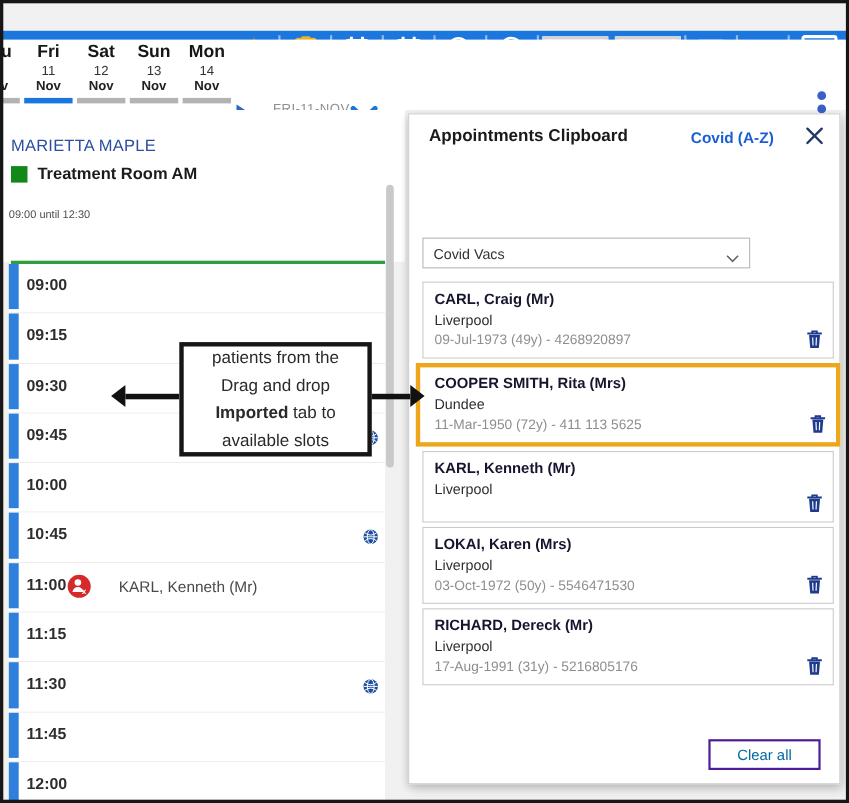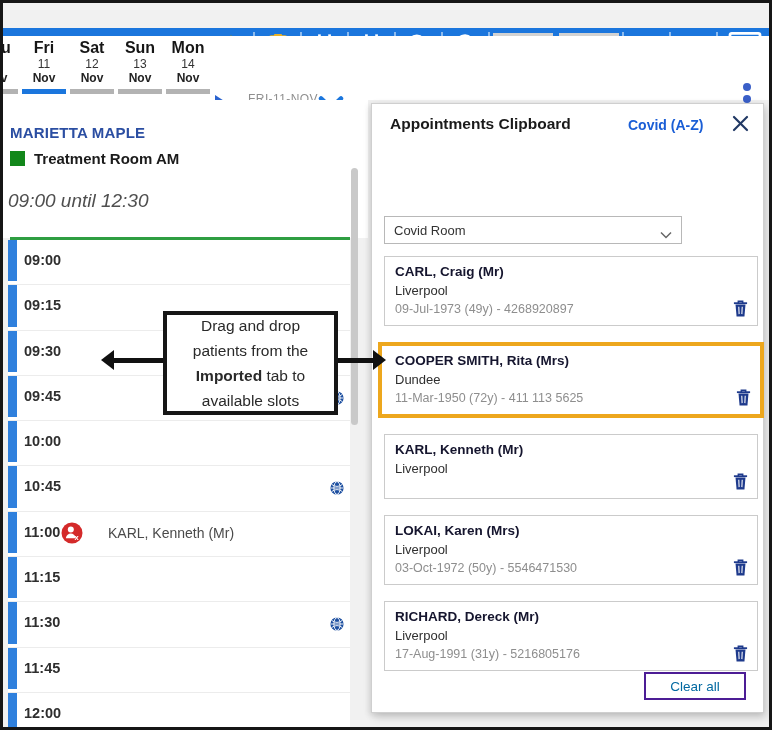--- a/index.html
+++ b/index.html
@@ -46,25 +46,25 @@
   }
   .sel-date{position:absolute;left:240px;top:56px;width:86px;text-align:center;}
   .sel-date-l1{font-size:12px;color:#8f8f8f;letter-spacing:.4px;line-height:15px;}
   .sel-date-l2{font-size:15px;color:#9b9b9b;line-height:19px;}
   .date-chevron{position:absolute;left:318px;top:60px;cursor:pointer;}
   .kebab{position:absolute;left:742px;top:47px;width:10px;cursor:pointer;}
   .kebab i{display:block;width:8px;height:8px;border-radius:50%;background:#3a5fc8;margin:0 auto 4px;}
 
   
   .sched-head{position:absolute;left:0;top:100px;width:368px;height:138px;background:#fff;}
-  .clinician{position:absolute;left:10px;top:24px;font-size:15px;font-weight:bold;color:var(--nameblue);letter-spacing:.2px;}
+  .clinician{position:absolute;left:10px;top:24px;font-size:15px;font-weight:normal;color:var(--nameblue);letter-spacing:.2px;}
   .sess-row{position:absolute;left:10px;top:50px;display:flex;align-items:center;}
   .sess-sq{width:15px;height:15px;background:var(--green);margin-right:9px;}
   .sess-name{font-size:15px;font-weight:bold;color:#1b1b1b;}
-  .sess-hours{position:absolute;left:8px;top:90px;font-style:italic;font-size:19px;color:#4f4f4f;text-align:center;}
+  .sess-hours{position:absolute;left:8px;top:90px;font-size:10px;color:#4f4f4f;text-align:center;}
   .green-line{position:absolute;left:10px;top:237px;width:340px;height:3px;background:#2f9e41;}
   .slots{position:absolute;left:8px;top:240px;width:342px;background:#fff;}
   .slot{position:relative;height:44.3px;border-bottom:1px solid #ececec;background:#fff;cursor:pointer;}
   .slot-bar{position:absolute;left:0;top:0;bottom:3px;width:9px;background:var(--slotbar);}
   .slot-time{position:absolute;left:16px;top:12px;font-size:14.5px;font-weight:600;color:#2e2e2e;}
   .slot-patient{position:absolute;left:100px;top:13px;font-size:14px;color:#4a4a4a;}
   .slot-flag{position:absolute;left:53px;top:10px;}
   .slot-globe{position:absolute;right:6px;top:15px;}
   .vscroll{position:absolute;left:351px;top:168px;width:7px;height:257px;border-radius:4px;background:#c9c9c9;cursor:pointer;}
 
@@ -103,21 +103,21 @@
   .tab.active::after{content:"";position:absolute;left:-1px;right:-1px;bottom:-8px;height:4px;background:var(--blue);}
   .filter-select{
     position:absolute;left:12px;top:112px;width:298px;height:28px;box-sizing:border-box;
     border:1px solid #b8b8b8;background:#fff;font-size:13px;color:#333;
     display:flex;align-items:center;padding-left:9px;cursor:pointer;
   }
   .filter-chevron{position:absolute;right:9px;top:10px;}
   .cards{position:absolute;left:12px;top:152px;width:374px;}
   .card{
     position:relative;background:#fff;border:1px solid #cbcbcb;box-sizing:border-box;
-    min-height:65px;padding:5px 10px 6px;margin-bottom:16px;cursor:grab;
+    min-height:65px;padding:5px 10px 6px;margin-bottom:4px;cursor:grab;
   }
   .card .c-name{font-size:13.5px;font-weight:bold;color:#15152e;line-height:19px;}
   .card .c-city{font-size:13px;color:#2f2f2f;line-height:19px;}
   .card .c-details{font-size:12.5px;color:#8e8e8e;line-height:19px;}
   .card.highlighted{
     border:4px solid var(--orange);margin-left:-6px;margin-right:-6px;
     padding-left:13px;min-height:68px;
   }
   .trash{position:absolute;right:9px;bottom:8px;cursor:pointer;line-height:0;}
   .clear-btn{
@@ -368,37 +368,37 @@
 
   <div class="arrow left">
       <span class="head-l"></span>
       <span class="shaft"></span>
     </div>
   <div class="arrow right">
       <span class="shaft"></span>
       <span class="head-r"></span>
     </div>
   <div class="ann-box">
+    <div class="ann-line">patients from the</div>
     <div class="ann-line">Drag and drop</div>
-    <div class="ann-line">patients from the</div>
     <div class="ann-line"><span class="ann-bold">Imported</span><span> tab to</span></div>
     <div class="ann-line">available slots</div>
   </div>
 
   <div class="panel">
     <div class="panel-title">Appointments Clipboard</div>
     <div class="sort-link">Covid (A-Z)</div>
     <span class="panel-close">
       <svg width="17" height="17" viewBox="0 0 17 17">
           <line x1="2" y1="2" x2="15" y2="15" stroke="#203864" stroke-width="2.2" stroke-linecap="round"></line>
           <line x1="15" y1="2" x2="2" y2="15" stroke="#203864" stroke-width="2.2" stroke-linecap="round"></line>
         </svg>
     </span>
     <div class="filter-select">
-      <span>Covid Room</span>
+      <span>Covid Vacs</span>
       <span class="filter-chevron">
         <svg width="12" height="8" viewBox="0 0 12 8">
             <polyline points="1,1.5 6,6.5 11,1.5" fill="none" stroke="#666" stroke-width="1.5"></polyline>
           </svg>
       </span>
     </div>
     <div class="cards" id="cards">
         <div class="card">
           <div class="c-name">CARL, Craig (Mr)</div>
           <div class="c-city">Liverpool</div>

